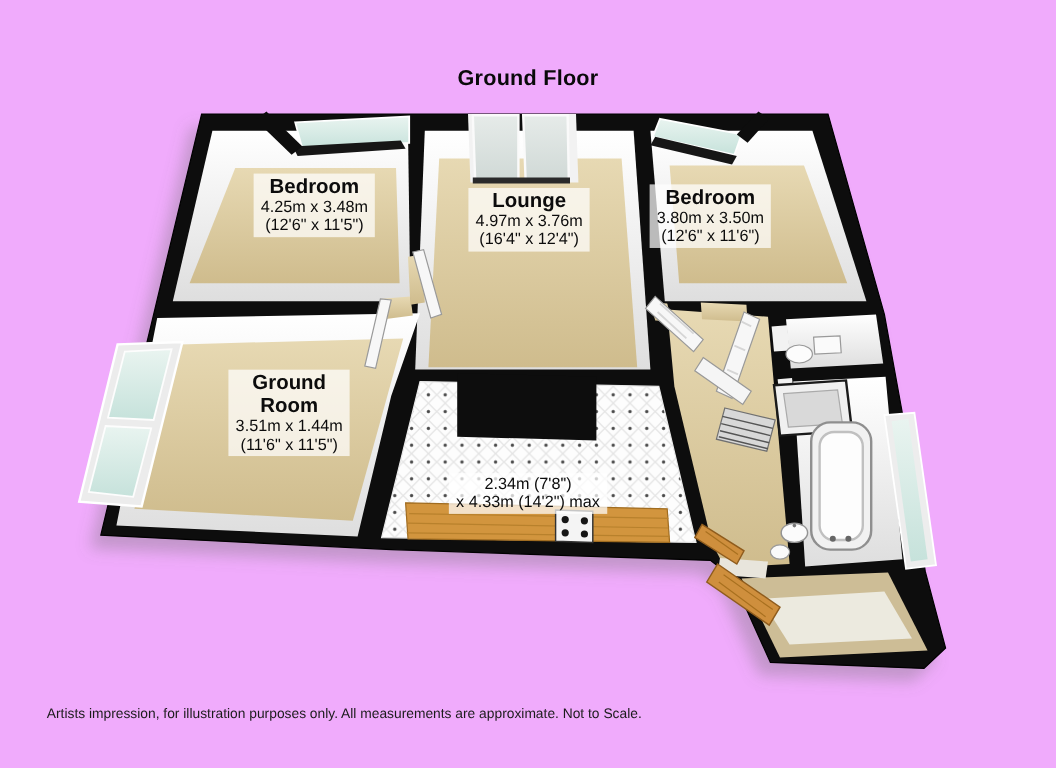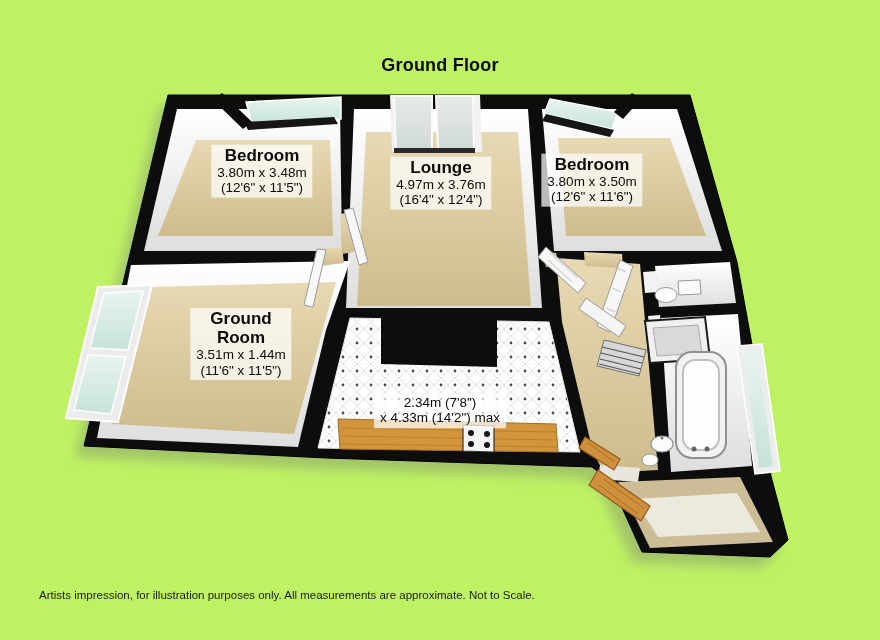--- a/index.html
+++ b/index.html
@@ -1,16 +1,16 @@
 <!DOCTYPE html>
 <html><head>
 <meta charset="utf-8">
 <style>
   html,body{margin:0;padding:0;background:#fff;}
-  .stage{position:relative;width:880px;height:640px;background:#bef264;overflow:hidden;
+  .stage{position:relative;width:880px;height:640px;background:#f0abfc;overflow:hidden;
          font-family:"Liberation Sans",sans-serif;}
   .plan-svg{position:absolute;left:0;top:0;}
   .title{position:absolute;top:55px;left:0;width:880px;text-align:center;
          font-size:18px;font-weight:bold;color:#0a0a0a;letter-spacing:.2px;}
   .room-label{position:absolute;transform:translate(-50%,-50%);text-align:center;
          background:rgba(255,255,255,.72);padding:1px 6px 2px;color:#0c0c0c;white-space:nowrap;}
   .rn{font-size:17px;font-weight:bold;line-height:1.13;}
   .rd{font-size:13.5px;line-height:1.13;}
   .footer{position:absolute;top:588px;left:0;width:880px;text-align:left;
          font-size:11.5px;line-height:14.5px;color:#1b1b1b;margin-left:39px;}
@@ -160,21 +160,21 @@
       <ellipse cx="662" cy="444" rx="11" ry="8" fill="#fbfbfb" stroke="#949494" stroke-width="1.2"></ellipse>
       <circle cx="662" cy="438" r="1.5" fill="#777"></circle>
     </g>
     <g>
       <ellipse cx="650" cy="460" rx="8" ry="6" fill="#fafafa" stroke="#999" stroke-width="1"></ellipse>
     </g>
   </svg>
 
   <div class="room-label" style="left:262px;top:171px">
     <div class="rn">Bedroom</div>
-    <div class="rd">3.80m x 3.48m</div>
+    <div class="rd">4.25m x 3.48m</div>
     <div class="rd">(12'6" x 11'5")</div>
   </div>
 
   <div class="room-label" style="left:441px;top:183px">
     <div class="rn">Lounge</div>
     <div class="rd">4.97m x 3.76m</div>
     <div class="rd">(16'4" x 12'4")</div>
   </div>
 
   <div class="room-label" style="left:592px;top:180px">

